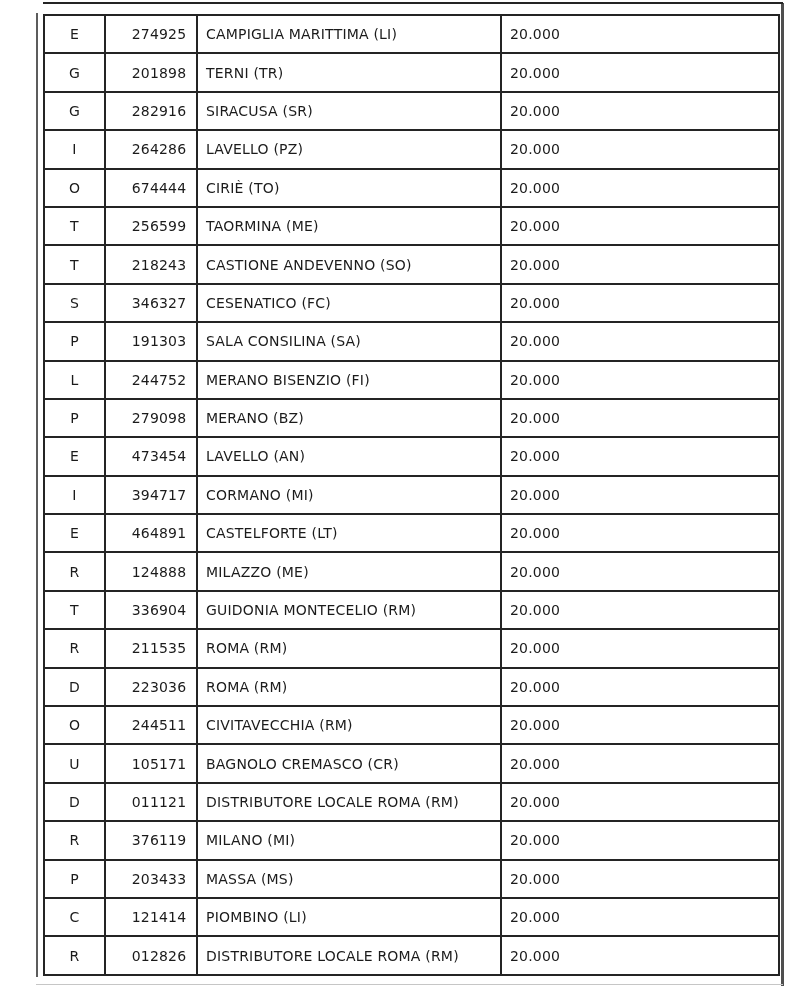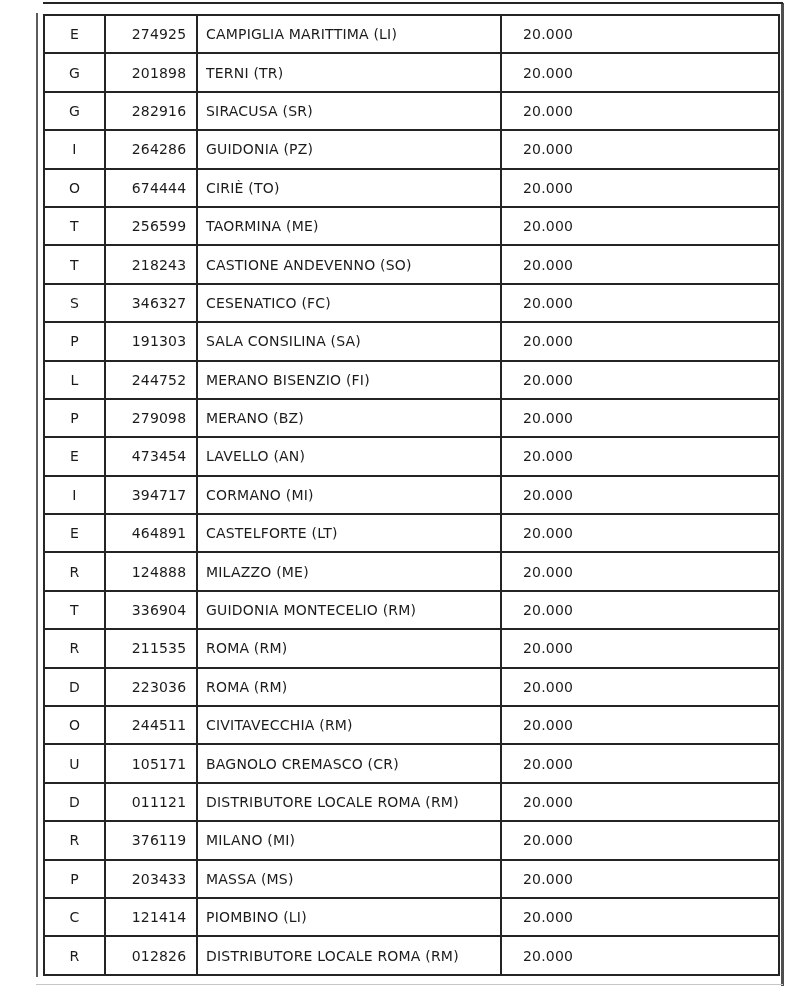--- a/index.html
+++ b/index.html
@@ -57,21 +57,21 @@
     overflow: hidden;
     letter-spacing: 0.2px;
   }
   .data-table col.col-letter { width: 61px; }
   .data-table col.col-code   { width: 92px; }
   .data-table col.col-name   { width: 304px; }
   .data-table col.col-value  { width: 278px; }
   .data-table td.cell-letter { text-align: center; }
   .data-table td.cell-code   { text-align: center; padding-left: 16px; }
   .data-table td.cell-name   { text-align: left; padding-left: 8px; border-radius: 19px; }
-  .data-table td.cell-value  { text-align: left; padding-left: 21px; }
+  .data-table td.cell-value  { text-align: left; padding-left: 8px; }
 </style>
 </head>
 <body>
 
 <div class="stage">
   <div class="outer-left-line"></div>
   <div class="outer-right-line"></div>
   <div class="top-clipped-line"></div>
   <div class="bottom-faint-line"></div>
 
@@ -97,21 +97,21 @@
     </tr>
         <tr>
       <td class="cell-letter">G</td>
       <td class="cell-code">282916</td>
       <td class="cell-name">SIRACUSA (SR)</td>
       <td class="cell-value">20.000</td>
     </tr>
         <tr>
       <td class="cell-letter">I</td>
       <td class="cell-code">264286</td>
-      <td class="cell-name">GUIDONIA (PZ)</td>
+      <td class="cell-name">LAVELLO (PZ)</td>
       <td class="cell-value">20.000</td>
     </tr>
         <tr>
       <td class="cell-letter">O</td>
       <td class="cell-code">674444</td>
       <td class="cell-name">CIRIÈ (TO)</td>
       <td class="cell-value">20.000</td>
     </tr>
         <tr>
       <td class="cell-letter">T</td>

